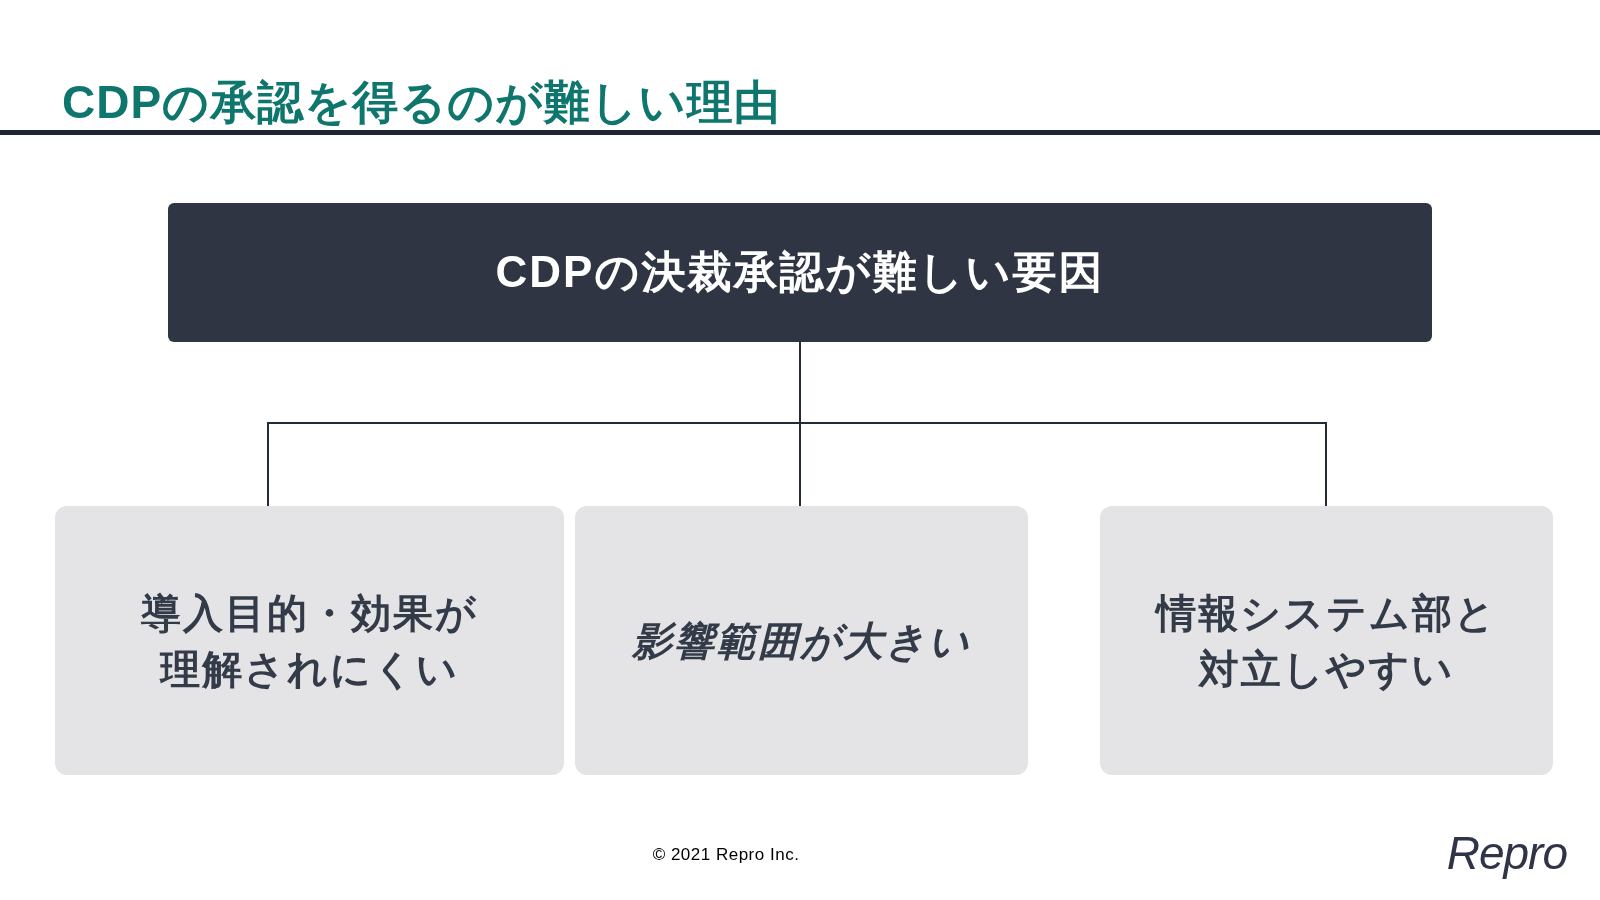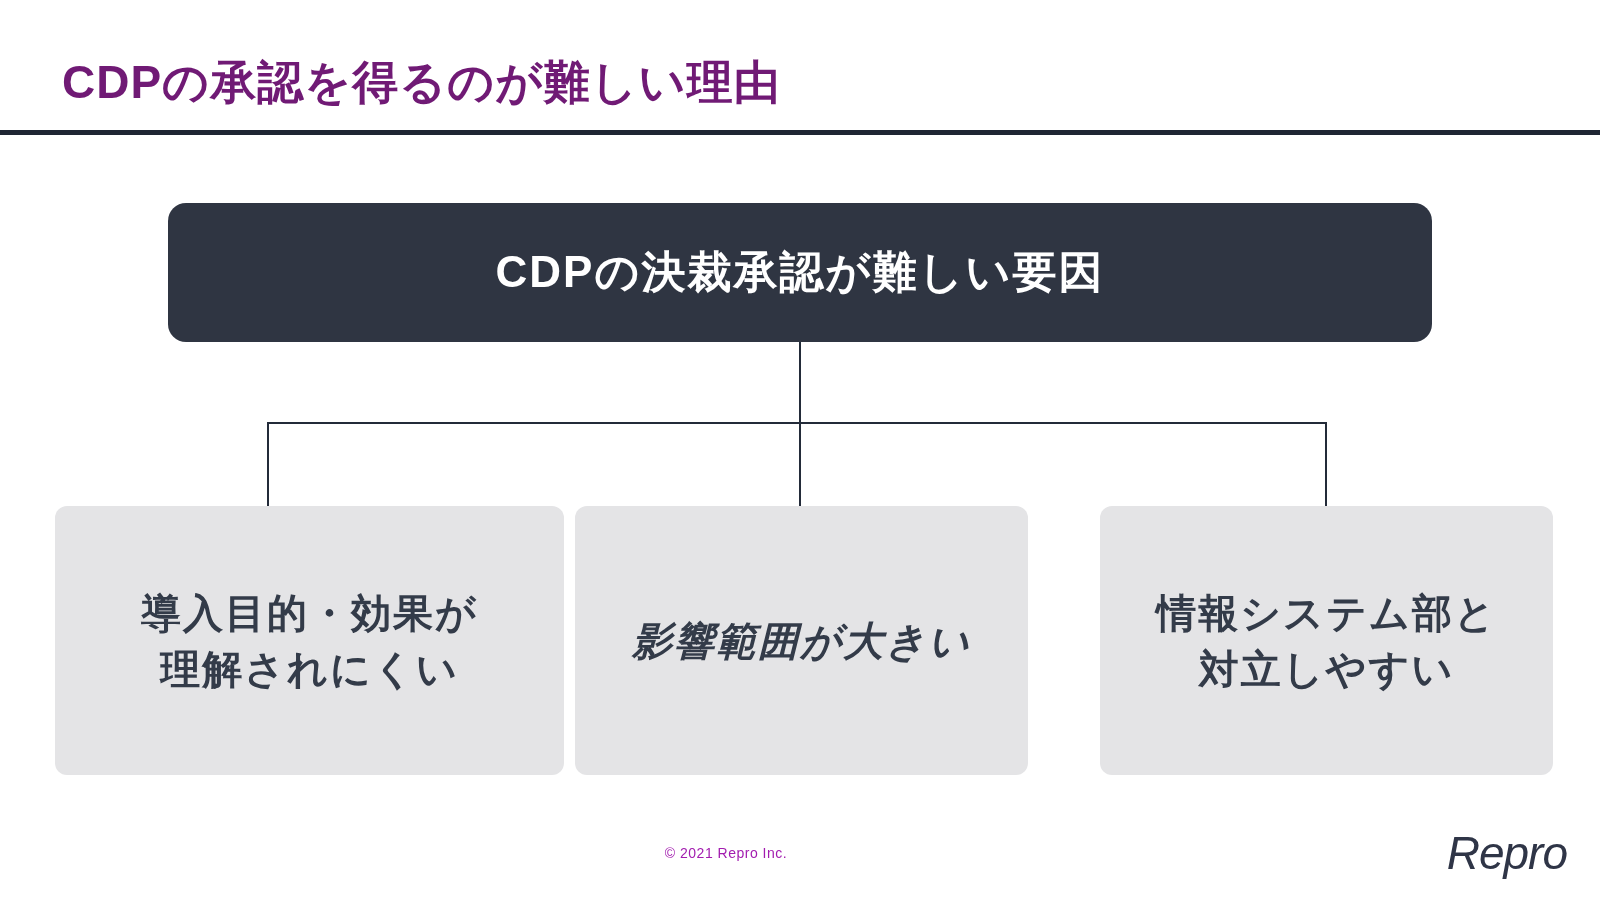--- a/index.html
+++ b/index.html
@@ -9,45 +9,45 @@
     background: #ffffff;
     font-family: "Liberation Sans", "DejaVu Sans", sans-serif;
     color: #2b3340;
     overflow: hidden;
   }
 
   
   .slide-title {
     position: absolute;
     left: 62px;
-    top: 52px;
+    top: 72px;
     font-size: 46px;
     font-weight: bold;
     letter-spacing: 1px;
-    color: #701a75;
+    color: #0f766e;
     white-space: nowrap;
   }
   .title-rule {
     position: absolute;
     left: 0;
     top: 130px;
     width: 1600px;
     height: 5px;
     background: #1f2633;
   }
 
   
   .root-box {
     position: absolute;
     left: 168px;
     top: 203px;
     width: 1264px;
     height: 139px;
     background: #2f3542;
-    border-radius: 18px;
+    border-radius: 6px;
     display: flex;
     align-items: center;
     justify-content: center;
   }
   .root-box .label {
     color: #ffffff;
     font-size: 44px;
     font-weight: bold;
     letter-spacing: 2px;
     white-space: nowrap;
@@ -85,22 +85,22 @@
   .child-box-2 { left: 575px;  width: 453px; font-style: italic; }
   .child-box-3 { left: 1100px; width: 453px; }
 
   
   .copyright {
     position: absolute;
     left: 0;
     top: 845px;
     width: 1452px;
     text-align: center;
-    font-size: 14px;
-    color: #a21caf;
+    font-size: 17px;
+    color: #000000;
     letter-spacing: 0.5px;
   }
   .brand-logo {
     position: absolute;
     right: 33px;
     top: 826px;
     font-size: 46px;
     font-weight: normal;
     font-style: italic;
     letter-spacing: -1px;

